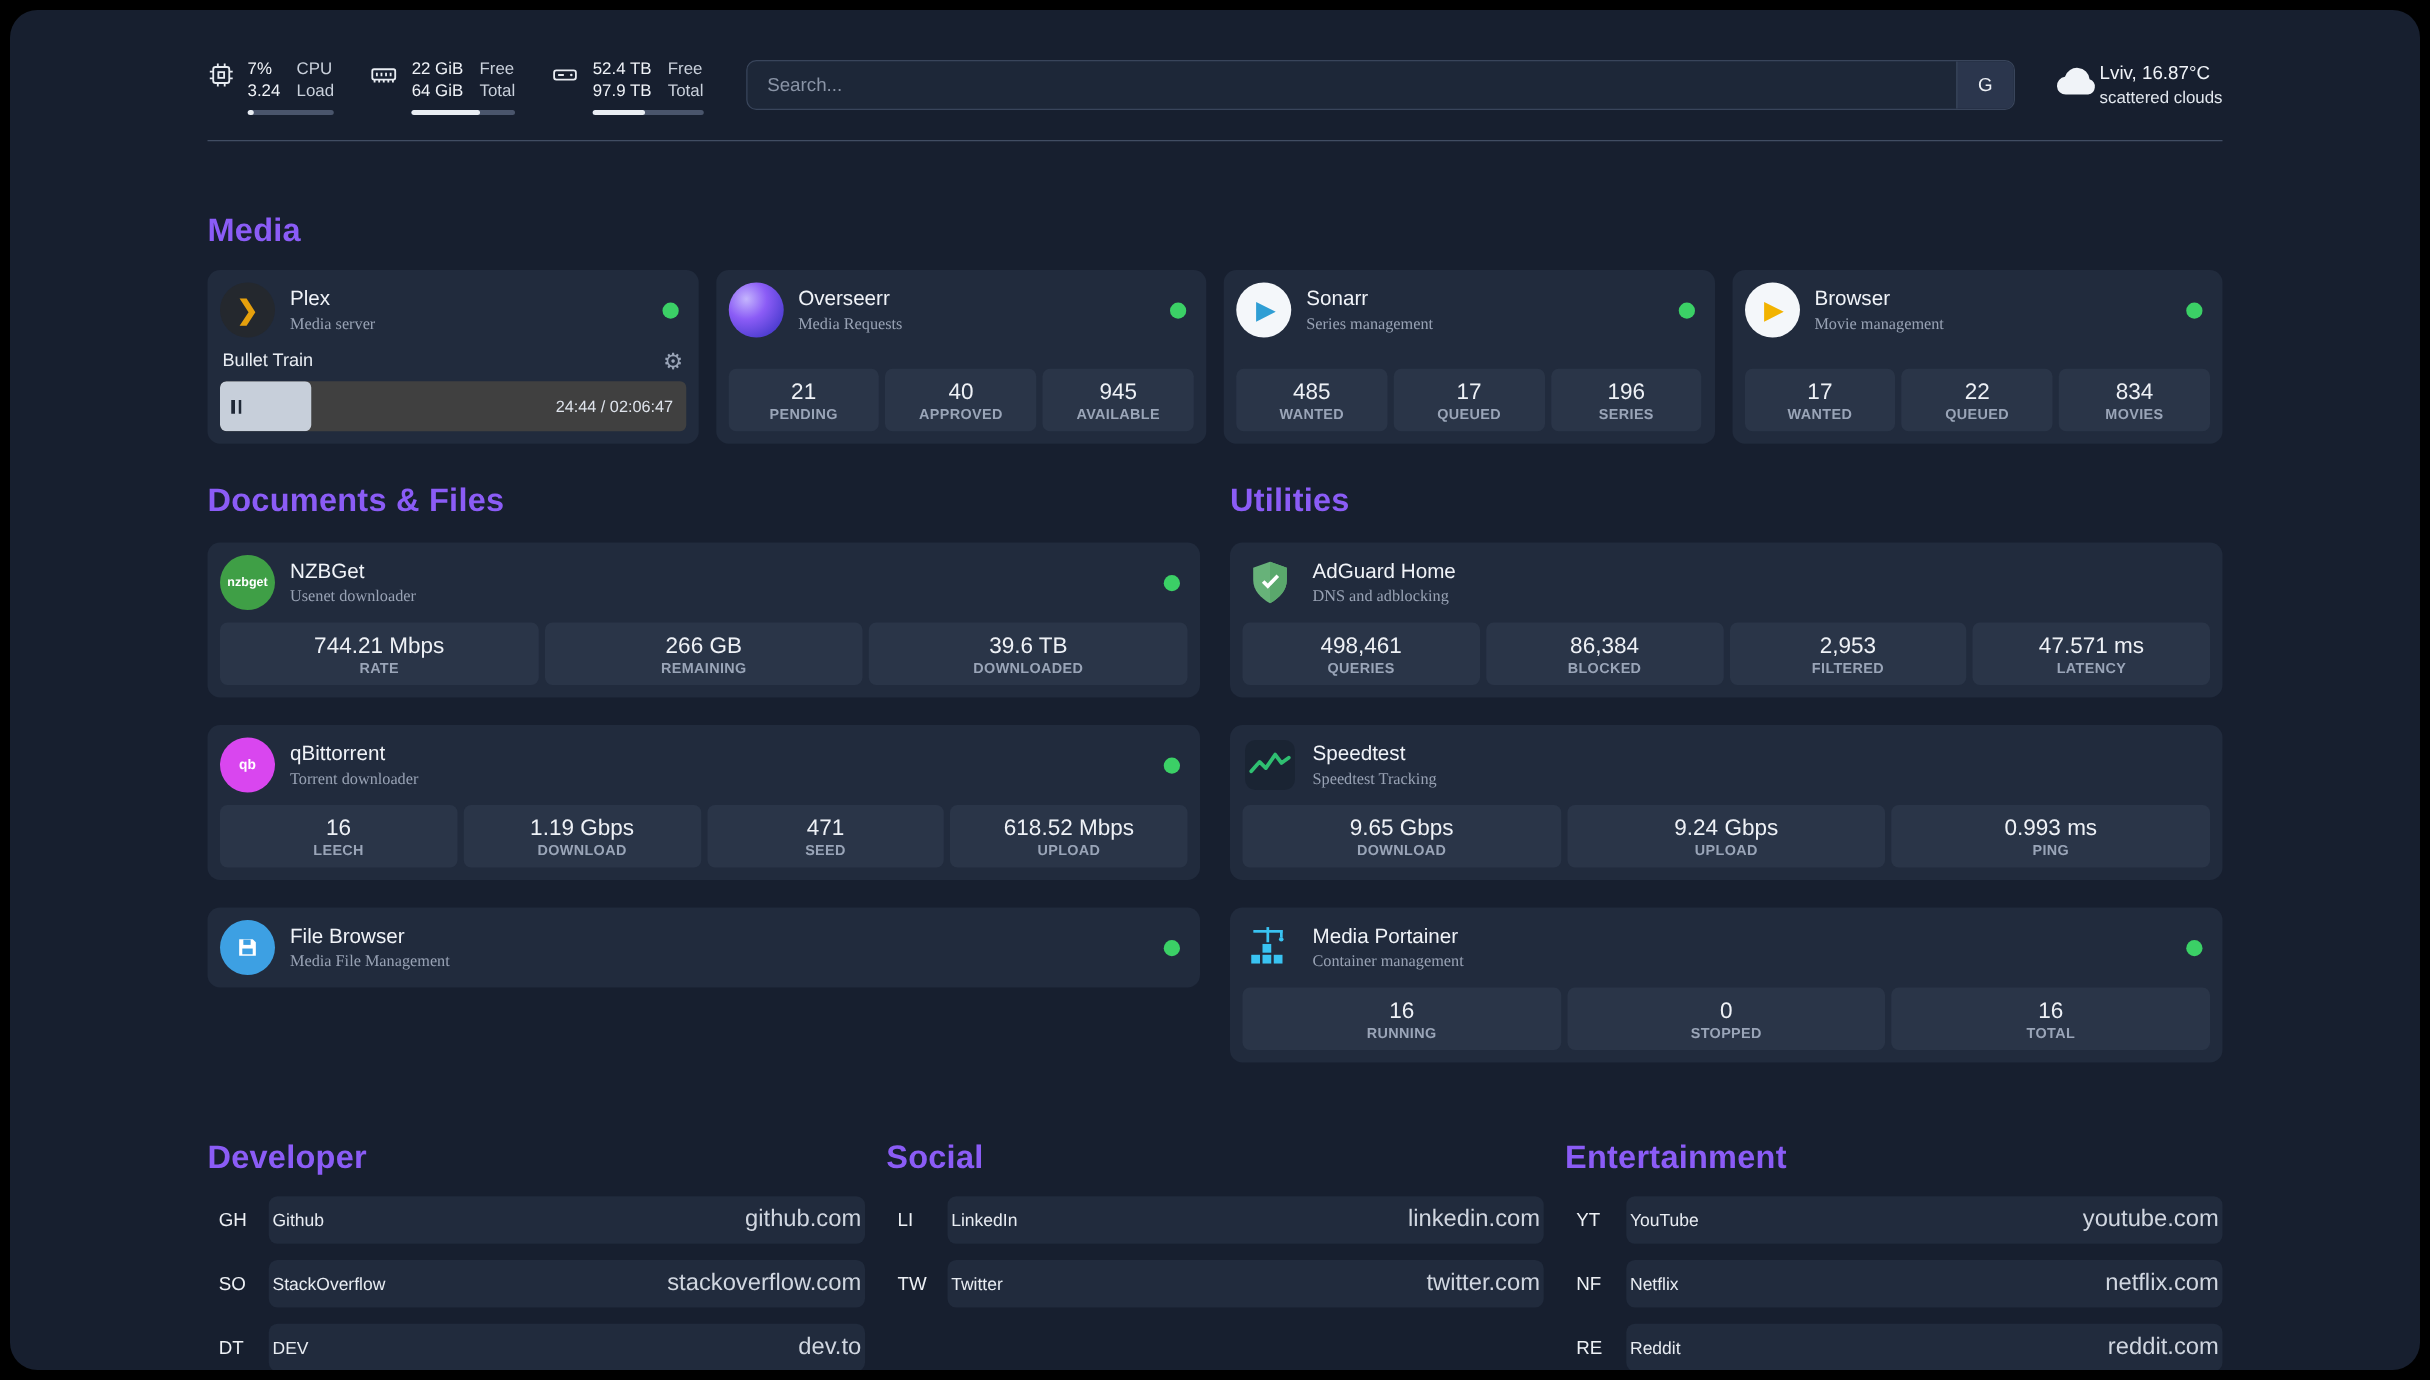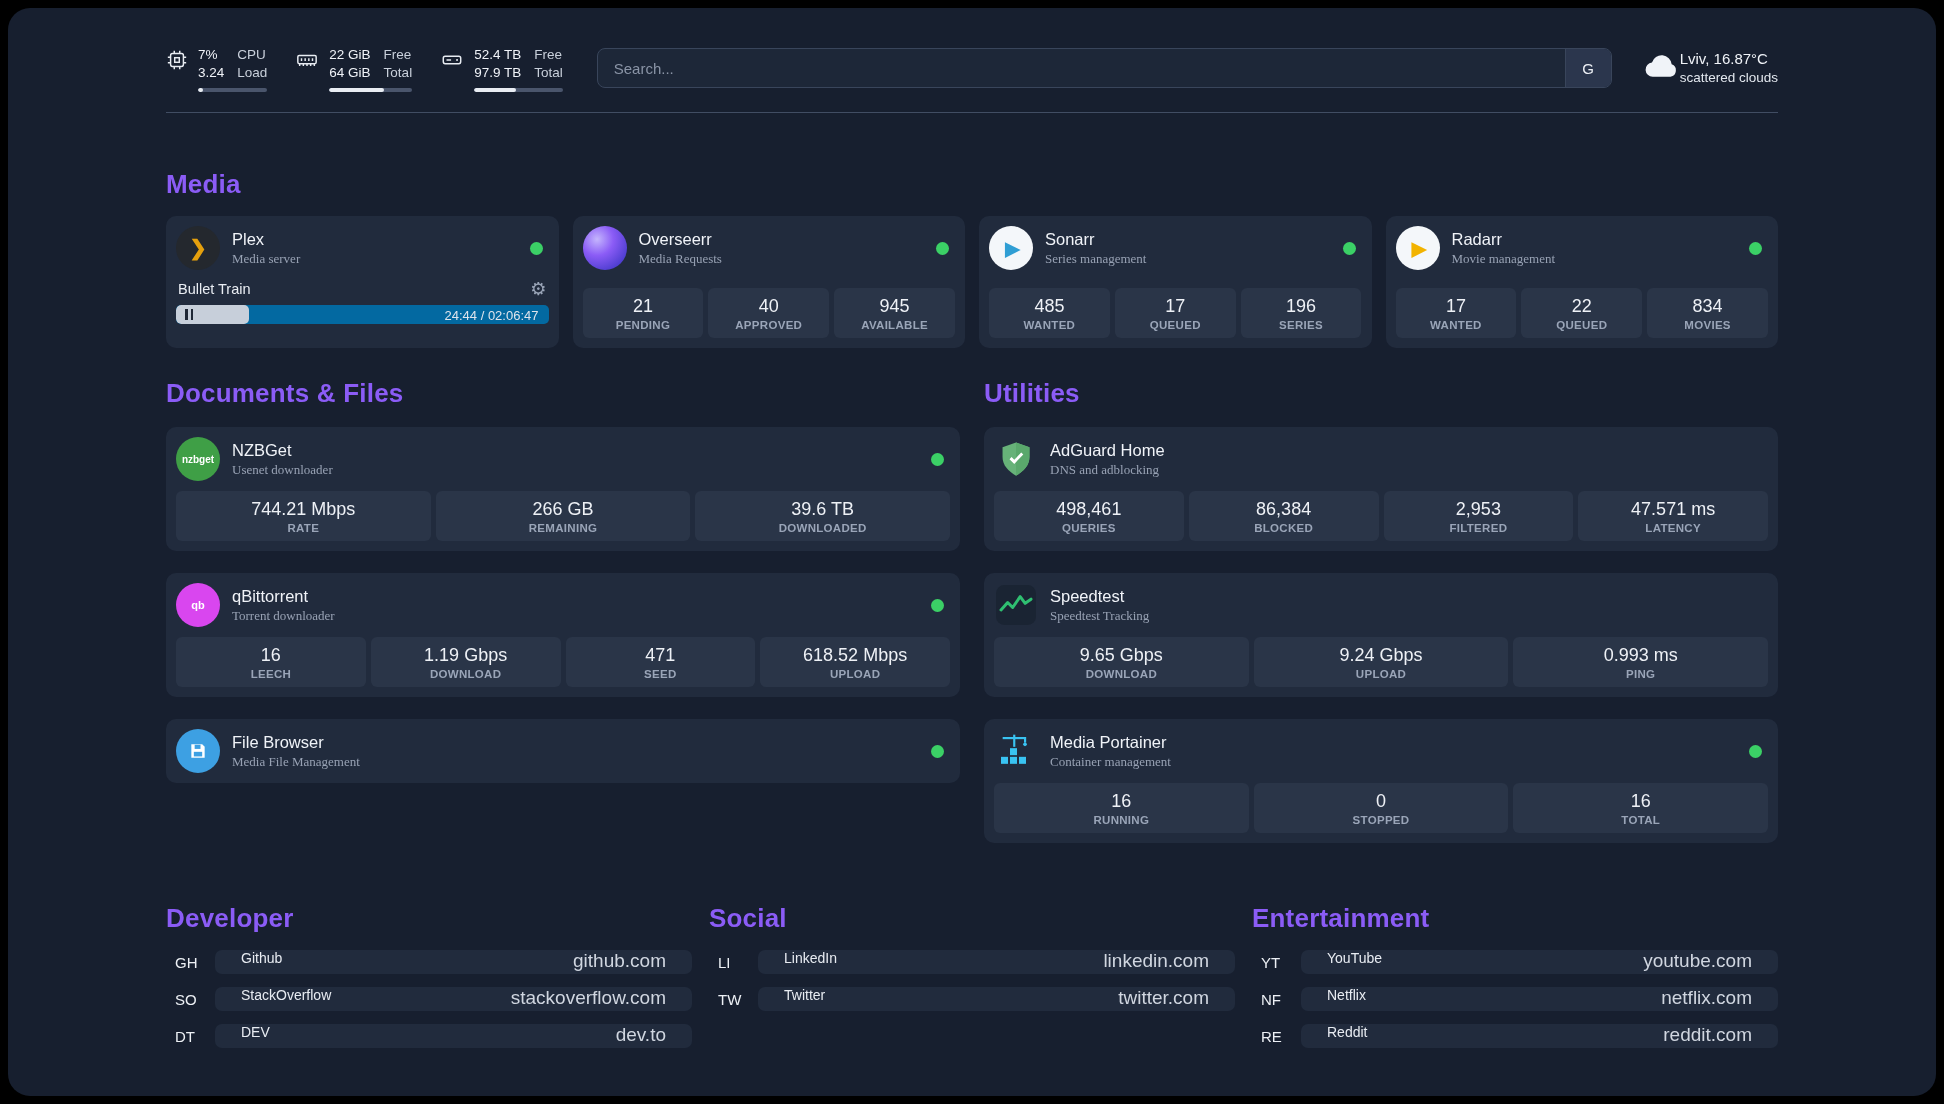--- a/index.html
+++ b/index.html
@@ -63,39 +63,39 @@
   .tiles { display: flex; gap: 5px; margin-top: auto; }
   .tile { flex: 1; background: #2a3548; border-radius: 6px; padding: 8px 4px 7px;
     display: flex; flex-direction: column; align-items: center; gap: 2px; }
   .tile-value { font-size: 18px; color: #eef1f6; }
   .tile-label { font-size: 11.5px; font-weight: bold; color: #9aa5b8; letter-spacing: .3px; }
 
   
   .now-row { display: flex; align-items: center; justify-content: space-between; margin: 10px 2px 7px; }
   .now-title { font-size: 14.5px; color: #e9edf3; }
   .gear { color: #9aa5b8; font-size: 18px; cursor: pointer; line-height: 1; }
-  .progress { position: relative; height: 19px; background: #0369a1; border-radius: 5px; overflow: hidden; }
+  .progress { position: relative; height: 40px; background: #404040; border-radius: 5px; overflow: hidden; }
   .progress-fill { height: 100%; background: #c7cfda; border-radius: 5px; display: flex; align-items: center; padding-left: 9px; }
   .pause { display: inline-flex; gap: 3px; }
   .pause i { display: block; width: 2.5px; height: 11px; background: #1f2836; }
   .time { position: absolute; right: 10px; top: 50%; transform: translateY(-50%); font-size: 13px; color: #dfe4ec; }
 
   
   .two-col { margin-top: 30px; display: grid; grid-template-columns: 1fr 1fr; gap: 24px; align-items: start; }
   .col { display: flex; flex-direction: column; gap: 22px; }
   .col .section-title { margin-bottom: -4px; }
   .col .card .tiles { margin-top: 10px; }
 
   
   .bookmarks { margin-top: 60px; display: grid; grid-template-columns: 1fr 1fr 1fr; gap: 17px; padding-bottom: 40px; align-items: start; }
   .bm-col { display: flex; flex-direction: column; }
   .bm-item { display: flex; align-items: center; margin-bottom: 13px; cursor: pointer; }
   .bm-abbr { width: 49px; padding-left: 9px; font-size: 15px; font-weight: 500; color: #edf0f5; }
-  .bm-pill { flex: 1; display: flex; justify-content: space-between; 
-    background: #212b3d; border-radius: 7px; height: 24px; padding: 0 26px; }
+  .bm-pill { flex: 1; display: flex; justify-content: space-between; align-items: center;
+    background: #212b3d; border-radius: 7px; height: 38px; padding: 0 3px; }
   .bm-name { font-size: 14px; color: #e8ecf2; }
   .bm-url { font-size: 19px; color: #d0d6e0; }
 </style>
 </head>
 <body>
 
 <div class="panel">
 
   <header class="topbar">
 
@@ -268,21 +268,21 @@
             <span class="tile-value">196</span>
             <span class="tile-label">SERIES</span>
           </div>
         </div>
       </div>
 
       <div class="card">
         <div class="card-head">
           <span class="app-icon icon-radarr">▶</span>
           <div class="app-text">
-            <span class="app-name">Radarr</span>
+            <span class="app-name">Browser</span>
             <span class="app-sub">Movie management</span>
           </div>
           <span class="dot"></span>
         </div>
         <div class="tiles">
           <div class="tile">
             <span class="tile-value">17</span>
             <span class="tile-label">WANTED</span>
           </div>
           <div class="tile">

